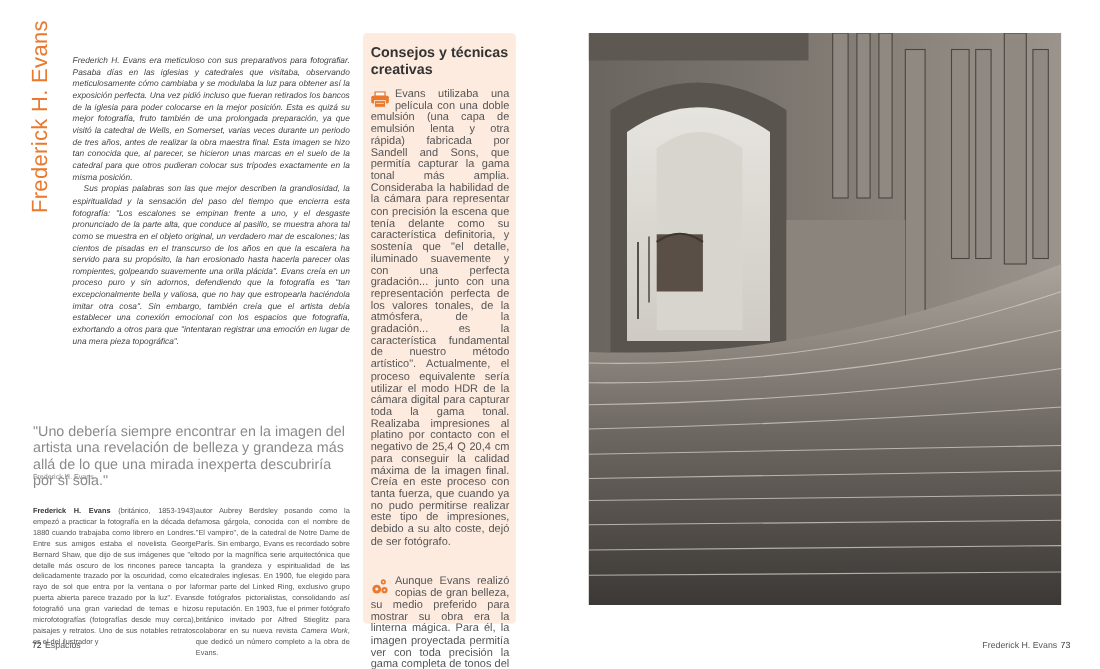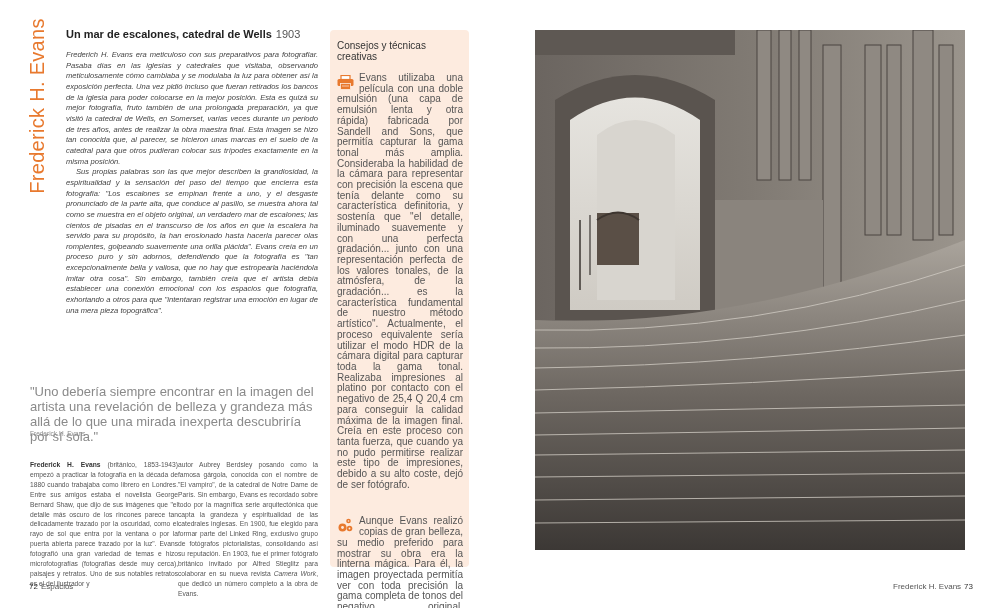--- a/index.html
+++ b/index.html
@@ -31,38 +31,35 @@
   .bio2 { left:178px; width:140px; }
   .bio b { color:#333; }
 
   .folio-left { position:absolute; left:29px; top:582px; font-size:8px; color:#555; }
   .folio-left .num { color:#333; margin-right:3px; }
   .folio-right { position:absolute; right:27px; top:582px; font-size:8px; color:#555; }
   .folio-right .num { color:#333; margin-left:3px; }
 
   .tips { position:absolute; left:330px; top:30px; width:139px; height:537px; background:#fdebdf;
           border-radius:4px; box-sizing:border-box; padding:10px 6px 8px 7px; }
-  .tips h3 { margin:0 0 11px 0; font-size:10px; font-weight:normal; color:#333; }
+  .tips h3 { margin:0 0 11px 0; font-size:13px; font-weight:bold; color:#333; }
   .tips .para { font-size:10px; line-height:10.7px; color:#555; text-align:justify; }
   .tips .icon { float:left; width:17px; height:15px; margin:2px 5px 0 0; }
   .tips .para2 { margin-top:26px; }
 
   .photo { position:absolute; left:35px; top:30px; width:430px; height:520px; overflow:hidden; }
 </style>
 </head>
 <body>
 
 <div class="page left">
   <div class="vtitle">
     <span>Frederick H. Evans</span>
   </div>
 
-  <div class="headline">
-    <b>Un mar de escalones, catedral de Wells</b><span class="year">1903</span>
-  </div>
 
   <div class="body-text">
     <p>Frederich H. Evans era meticuloso con sus preparativos para fotografiar. Pasaba días en las iglesias y catedrales que visitaba, observando meticulosamente cómo cambiaba y se modulaba la luz para obtener así la exposición perfecta. Una vez pidió incluso que fueran retirados los bancos de la iglesia para poder colocarse en la mejor posición. Esta es quizá su mejor fotografía, fruto también de una prolongada preparación, ya que visitó la catedral de Wells, en Somerset, varias veces durante un periodo de tres años, antes de realizar la obra maestra final. Esta imagen se hizo tan conocida que, al parecer, se hicieron unas marcas en el suelo de la catedral para que otros pudieran colocar sus trípodes exactamente en la misma posición.</p>
     <p>Sus propias palabras son las que mejor describen la grandiosidad, la espiritualidad y la sensación del paso del tiempo que encierra esta fotografía: "Los escalones se empinan frente a uno, y el desgaste pronunciado de la parte alta, que conduce al pasillo, se muestra ahora tal como se muestra en el objeto original, un verdadero mar de escalones; las cientos de pisadas en el transcurso de los años en que la escalera ha servido para su propósito, la han erosionado hasta hacerla parecer olas rompientes, golpeando suavemente una orilla plácida". Evans creía en un proceso puro y sin adornos, defendiendo que la fotografía es "tan excepcionalmente bella y valiosa, que no hay que estropearla haciéndola imitar otra cosa". Sin embargo, también creía que el artista debía establecer una conexión emocional con los espacios que fotografía, exhortando a otros para que "intentaran registrar una emoción en lugar de una mera pieza topográfica".</p>
   </div>
 
   <div class="quote">"Uno debería siempre encontrar en la imagen del artista una revelación de belleza y grandeza más allá de lo que una mirada inexperta descubriría por sí sola."</div>
   <div class="quote-attr">Frederick H. Evans</div>
 
   <div class="bio bio1"><b>Frederick H. Evans</b><span> (británico, 1853-1943) empezó a practicar la fotografía en la década de 1880 cuando trabajaba como librero en Londres. Entre sus amigos estaba el novelista George Bernard Shaw, que dijo de sus imágenes que "el detalle más oscuro de los rincones parece tan delicadamente trazado por la oscuridad, como el rayo de sol que entra por la ventana o por la puerta abierta parece trazado por la luz". Evans fotografió una gran variedad de temas e hizo microfotografías (fotografías desde muy cerca), paisajes y retratos. Uno de sus notables retratos es el del ilustrador y</span></div>

